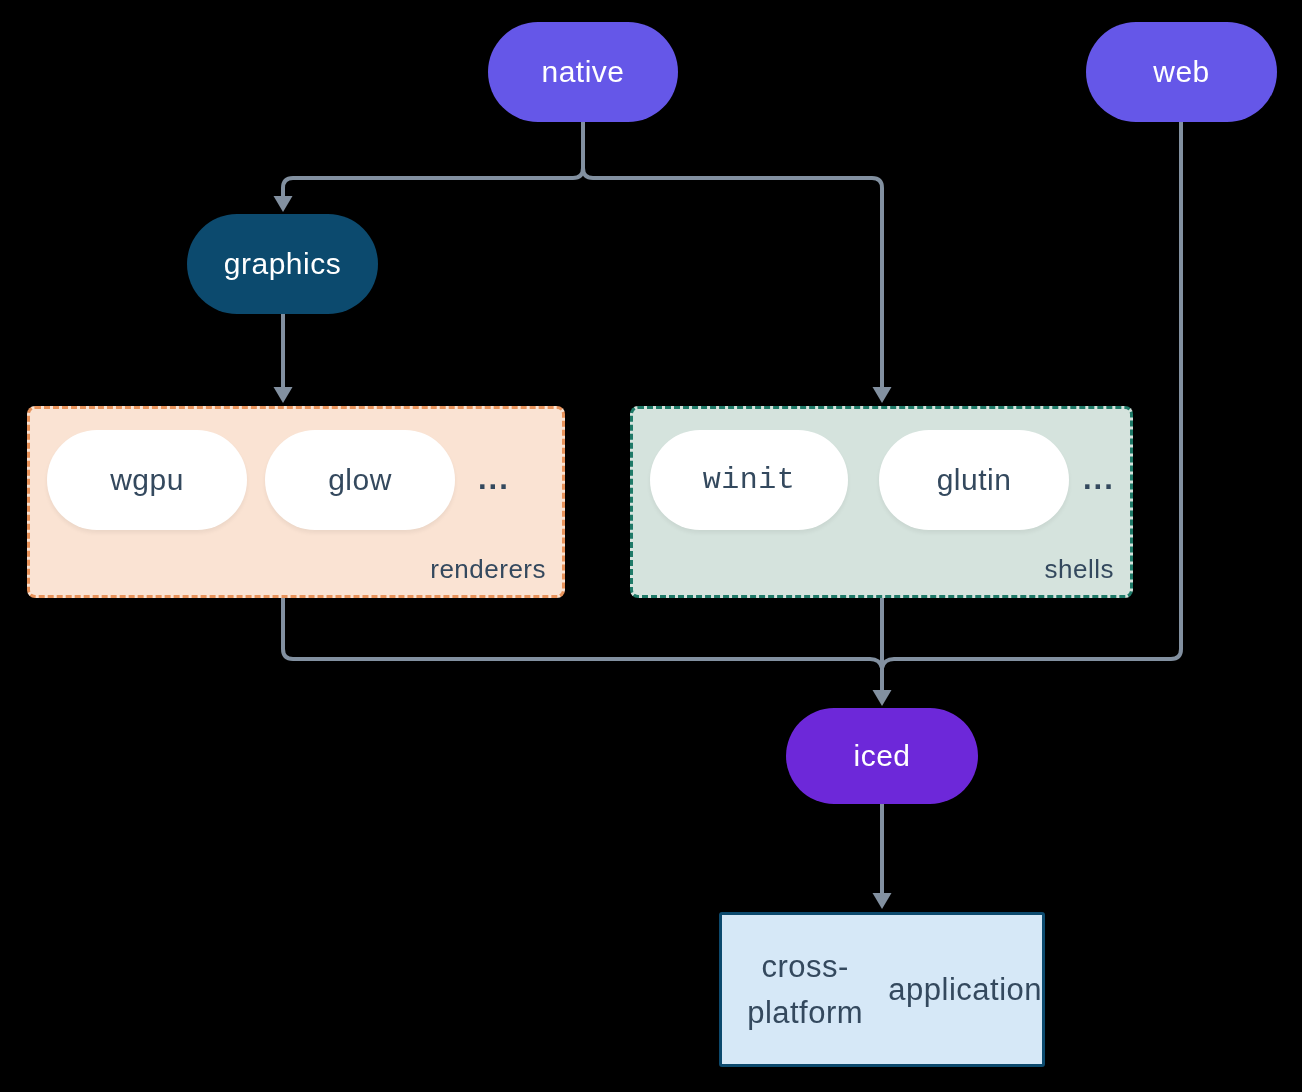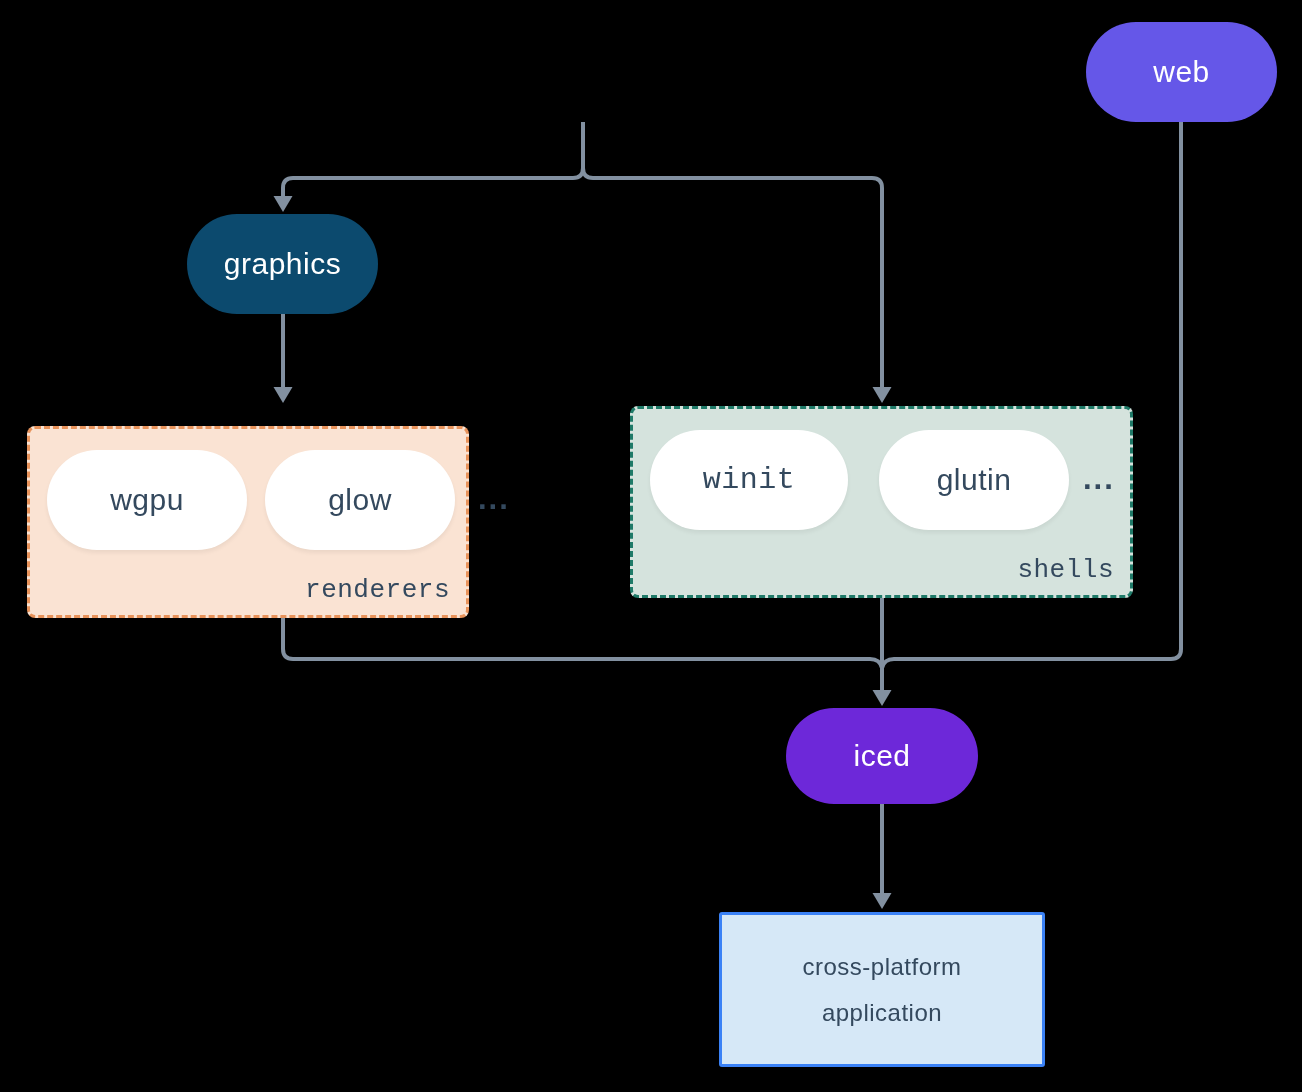--- a/index.html
+++ b/index.html
@@ -41,24 +41,23 @@
   .group {
     position: absolute;
     top: 406px;
     height: 192px;
     border: 3px dashed;
     border-radius: 8px;
     box-sizing: border-box;
     z-index: 1;
   }
   .group-renderers {
-    left: 27px; width: 442px;
+    left: 27px; width: 538px;
     background: #fae3d3;
     border-color: #e8935b;
-    margin-top: 20px;
   }
   .group-shells {
     left: 630px; width: 503px;
     background: #d5e3dd;
     border-color: #1f7a68;
   }
   .white-pill {
     position: absolute;
     display: flex;
     align-items: center;
@@ -86,36 +85,35 @@
   }
   .ellipsis-renderers { left: 448px; }
   .ellipsis-shells    { left: 450px; }
   .group-label {
     position: absolute;
     right: 16px;
     bottom: 10px;
     color: #34495e;
     font-size: 26px;
     letter-spacing: 0.5px;
-    font-family: Liberation Mono, monospace;
   }
   .app-box {
     position: absolute;
     left: 719px; top: 912px;
     width: 326px; height: 155px;
     box-sizing: border-box;
     background: #d6e8f7;
-    border: 3px solid #3b82f6;
+    border: 3px solid #0c4a6e;
     border-radius: 3px;
     display: flex;
-    flex-direction: column;
+    flex-direction: row;
     align-items: center;
     justify-content: center;
     color: #34495e;
-    font-size: 24px;
+    font-size: 31px;
     line-height: 46px;
     letter-spacing: 0.5px;
     z-index: 2;
     text-align: center;
   }
 </style>
 </head>
 <body>
 
 <div class="canvas">
@@ -139,20 +137,23 @@
     </g>
     <g fill="#8290a0" stroke="none">
       <polygon points="283,212 273.5,196 292.5,196"></polygon>
       <polygon points="882,403 872.5,387 891.5,387"></polygon>
       <polygon points="283,403 273.5,387 292.5,387"></polygon>
       <polygon points="882,706 872.5,690 891.5,690"></polygon>
       <polygon points="882,909 872.5,893 891.5,893"></polygon>
     </g>
   </svg>
 
+  <div class="pill node-native">
+    <span>native</span>
+  </div>
 
   <div class="pill node-web">
     <span>web</span>
   </div>
 
   <div class="pill node-graphics">
     <span>graphics</span>
   </div>
 
   <div class="group group-renderers">

